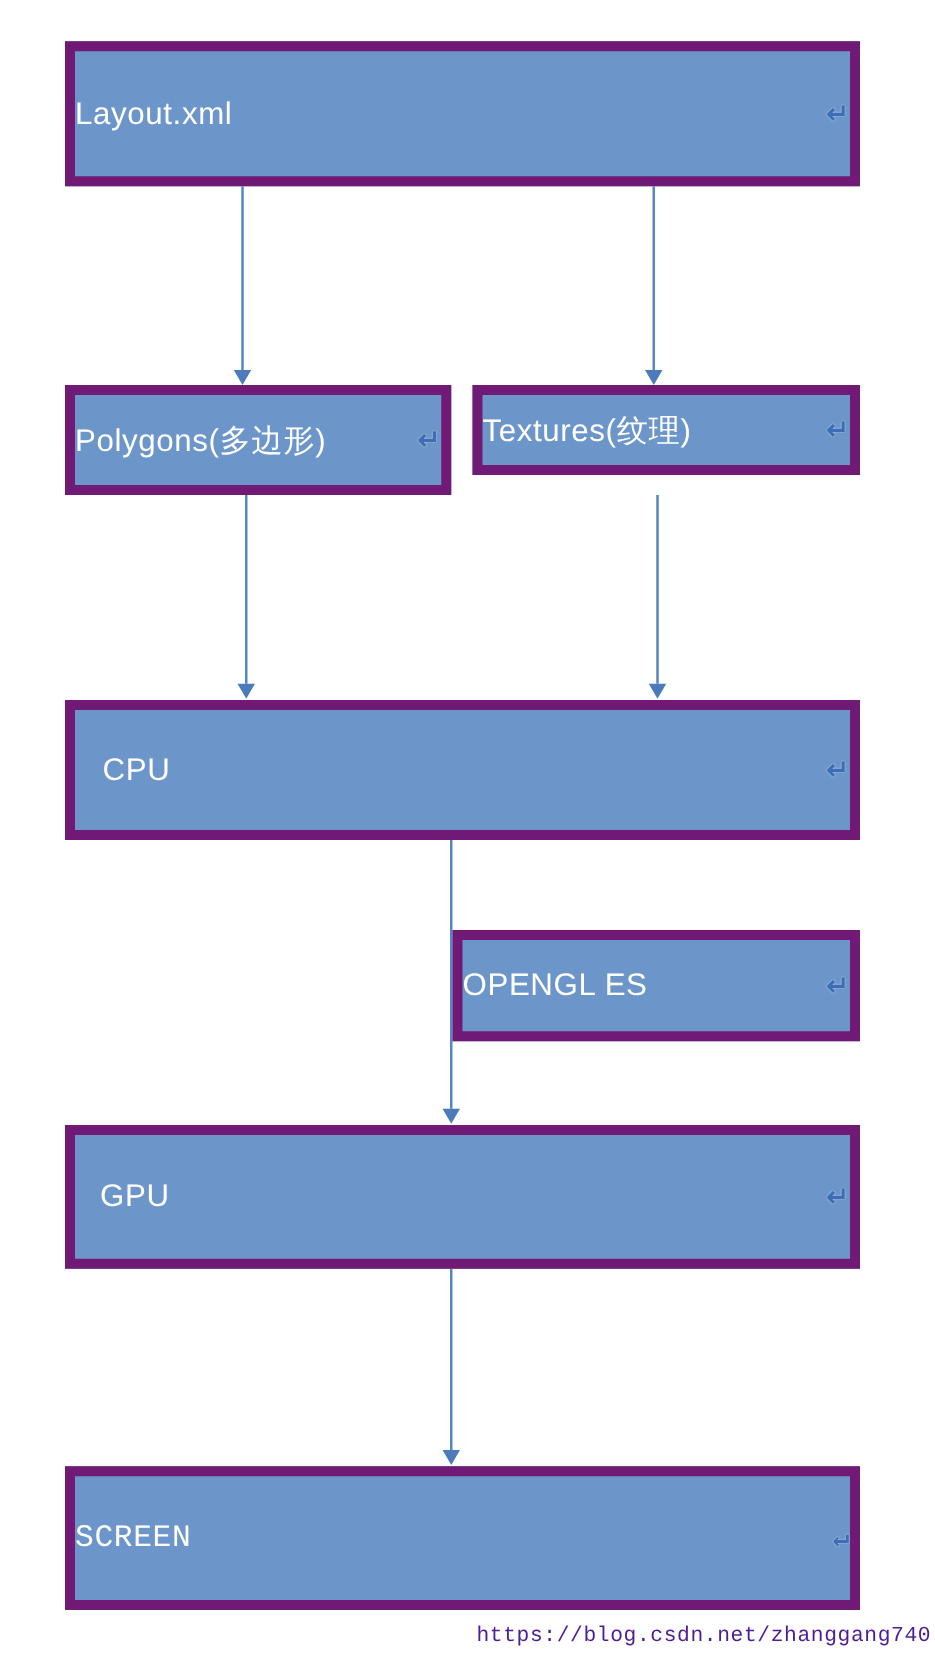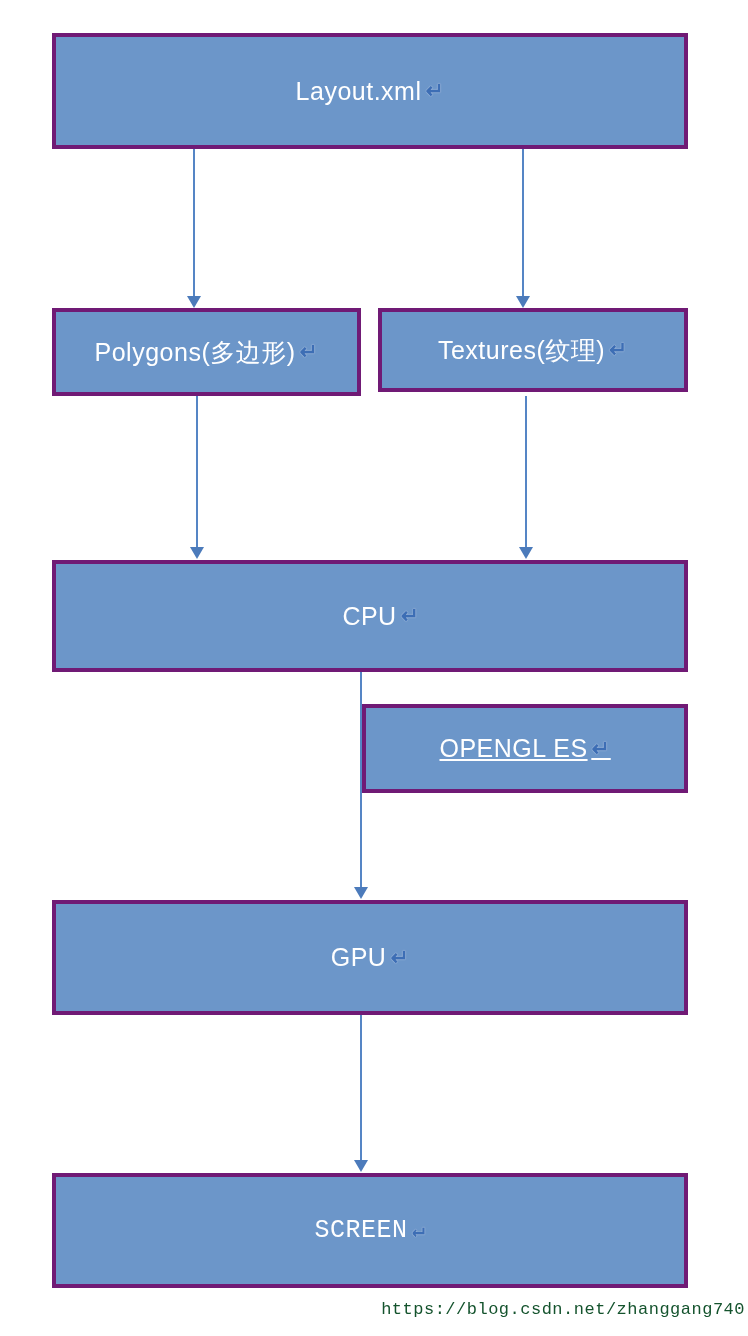--- a/index.html
+++ b/index.html
@@ -8,24 +8,24 @@
     width: 748px;
     height: 1336px;
     background: #ffffff;
     overflow: hidden;
     font-family: "Liberation Sans", sans-serif;
   }
   .node {
     position: absolute;
     box-sizing: border-box;
     background: #6C96C9;
-    border: 4px solid #701a75;
+    border: 8px solid #701a75;
     display: flex;
     align-items: center;
-    justify-content: center;
+    justify-content: space-between;
     color: #ffffff;
     font-size: 25px;
     letter-spacing: 0.5px;
     white-space: nowrap;
   }
   .ret {
     color: #3D6EB5;
     font-size: 22px;
     font-weight: bold;
     margin-left: 4px;
@@ -41,33 +41,33 @@
     width: 0;
     height: 0;
     border-left: 7px solid transparent;
     border-right: 7px solid transparent;
     border-top: 12px solid #4C7BBB;
   }
   .watermark {
     position: absolute;
     top: 1300px;
     right: 3px;
-    color: #14532d;
+    color: #4c1d95;
     font-family: "Liberation Mono", monospace;
     font-size: 17px;
     letter-spacing: 0.5px;
     white-space: nowrap;
   }
   
   #node-layout-xml { left: 52px; top: 33px;  width: 636px; height: 116px; }
   #node-polygons   { left: 52px; top: 308px; width: 309px; height: 88px; }
-  #node-textures   { left: 378px; top: 308px; width: 310px; height: 84px; }
+  #node-textures   { left: 378px; top: 308px; width: 310px; height: 72px; }
   #node-cpu        { left: 52px; top: 560px; width: 636px; height: 112px; padding-left: 22px; }
-  #node-opengl-es  { left: 362px; top: 704px; width: 326px; height: 89px; text-decoration: underline; }
-  #node-gpu        { left: 52px; top: 900px; width: 636px; height: 115px; }
+  #node-opengl-es  { left: 362px; top: 744px; width: 326px; height: 89px; }
+  #node-gpu        { left: 52px; top: 900px; width: 636px; height: 115px; padding-left: 20px; }
   #node-screen     { left: 52px; top: 1173px; width: 636px; height: 115px; font-family: Liberation Mono, monospace; }
 </style>
 </head>
 <body>
 
 <div class="canvas">
 
   <div>
     <div class="vline" style="left:193px; top:149px; height:147px;"></div>
     <div class="ahead" style="left:187px; top:296px;"></div>

